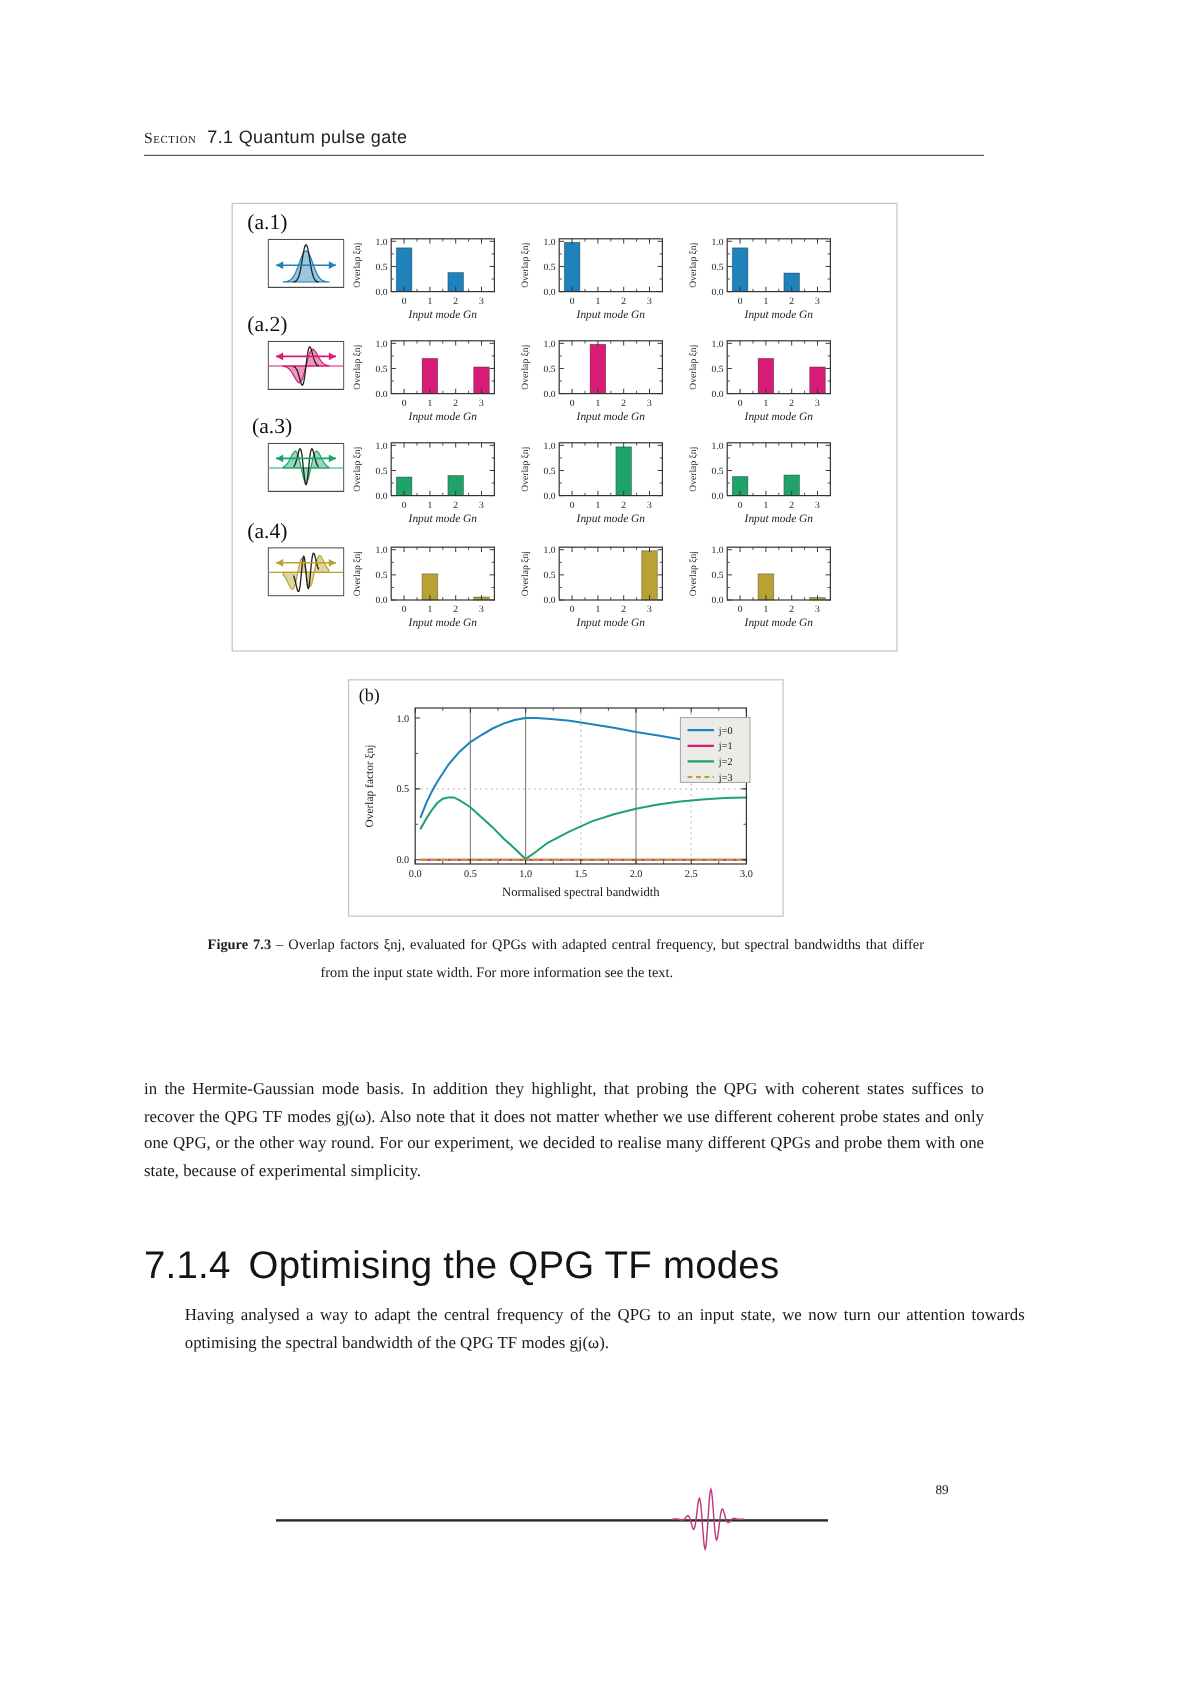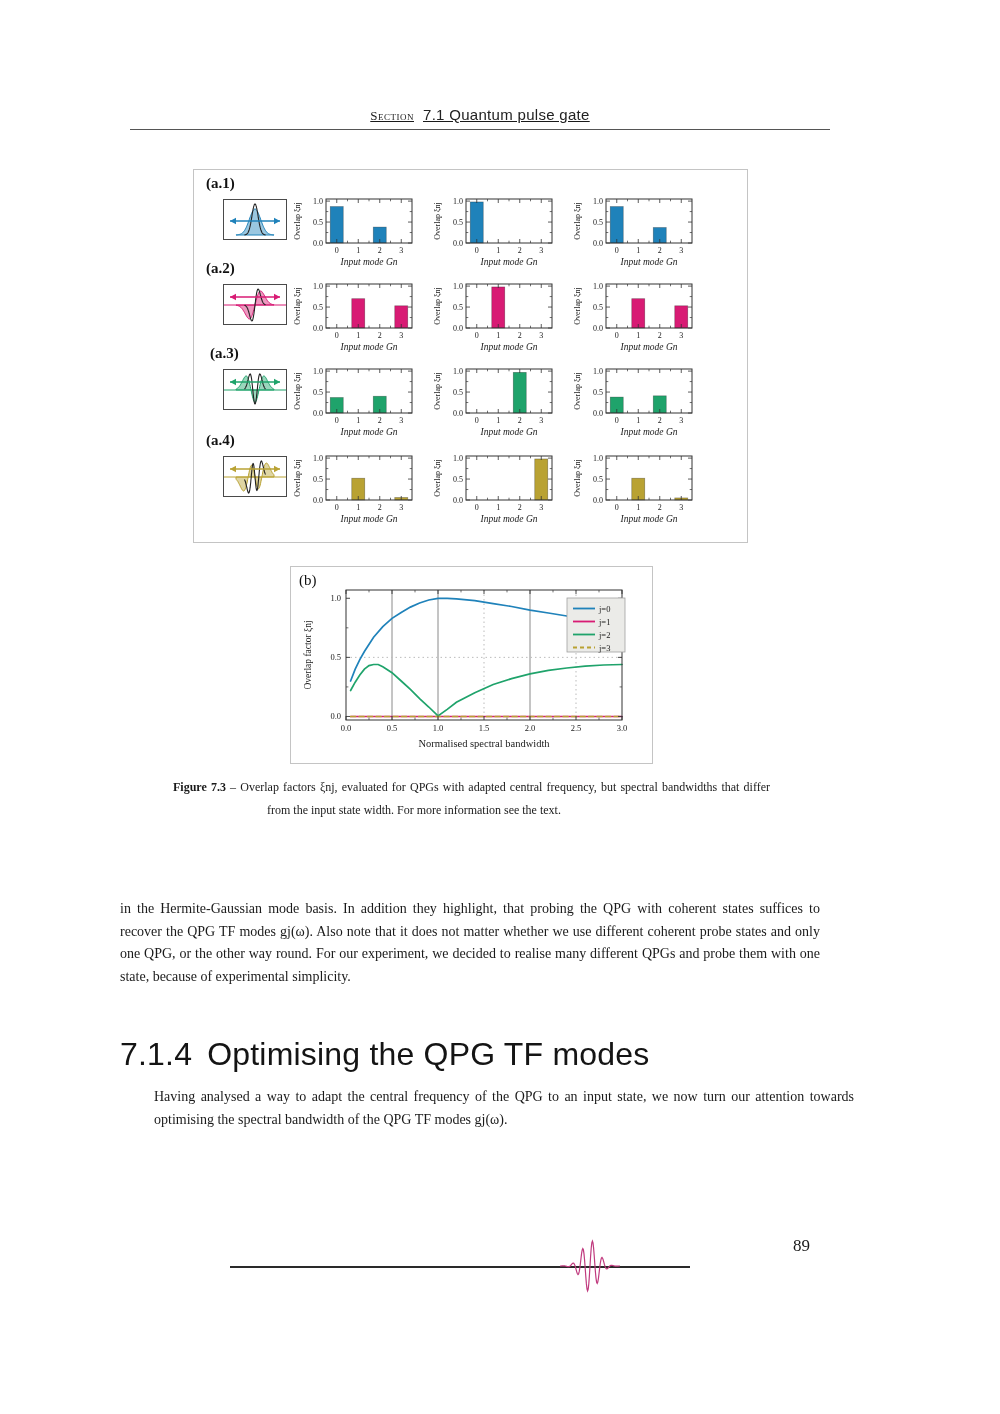--- a/index.html
+++ b/index.html
@@ -2,30 +2,30 @@
 <html><head>
 <meta charset="utf-8">
 <style>
   html,body { margin:0; padding:0; background:#ffffff; }
   .page {
     position:relative; width:1000px; height:1414px; background:#ffffff;
     font-family:"Liberation Serif", serif; color:#1a1a1a; overflow:hidden;
   }
   
   .header {
-    position:absolute; left:130px; top:106px; width:700px; text-align:center;
-    border-bottom:1.5px solid #555; padding-bottom:5px;text-decoration:underline;
+    position:absolute; left:120px; top:106px; width:700px; text-align:left;
+    border-bottom:1.5px solid #555; padding-bottom:5px;
   }
   .sec-label { font-variant:small-caps; font-size:13px; letter-spacing:.5px; margin-right:9px; }
   .sec-title { font-family:"Liberation Sans", sans-serif; font-size:15px; letter-spacing:.3px; color:#222; }
 
   
   .fig-a { position:absolute; left:193px; top:169px; width:553px; height:372px; border:1px solid #c4c4c4; background:#fff; }
   .fig-b { position:absolute; left:290px; top:566px; width:361px; height:196px; border:1px solid #c4c4c4; background:#fff; }
-  .row-label { position:absolute; font-size:15px; color:#111;font-weight:bold; }
+  .row-label { position:absolute; font-size:18px; color:#111; }
   .panel-label { position:absolute; left:8px; top:5px; font-size:15px; color:#111; z-index:2; }
   .inset { position:absolute; }
   .bar-cell { position:absolute; }
   svg text { font-family:"Liberation Serif", serif; fill:#1a1a1a; }
 
   
   .caption {
     position:absolute; left:173px; top:776px; width:503px;
     font-size:12px; line-height:23px; text-align:justify;
     padding-left:94px; text-indent:-94px;
@@ -40,21 +40,21 @@
     font-family:"Liberation Sans", sans-serif; font-size:32px; font-weight:normal; color:#141414; letter-spacing:.2px;
   }
   .heading .h-num { margin-right:15px; }
   .p2 { top:1086px;margin-left:34px; }
   .p3 { top:1131px; text-indent:16px; }
   .fig-link { color:#2e9bc4; text-decoration:none; cursor:pointer; }
 
   
   .footer-rule { position:absolute; left:230px; top:1266px; width:460px; height:1.5px; background:#2a2a2a; }
   .wave-svg { position:absolute; left:555px; top:1237px; }
-  .page-num { position:absolute; left:760px; top:1236px; width:50px; text-align:right; font-size:17px; }
+  .page-num { position:absolute; left:760px; top:1236px; width:50px; text-align:center; font-size:11px; }
 </style>
 </head>
 <body>
 
 <div class="page">
 
   <div class="header">
     <span class="sec-label">Section</span><span class="sec-title">7.1 Quantum pulse gate</span>
   </div>
 

